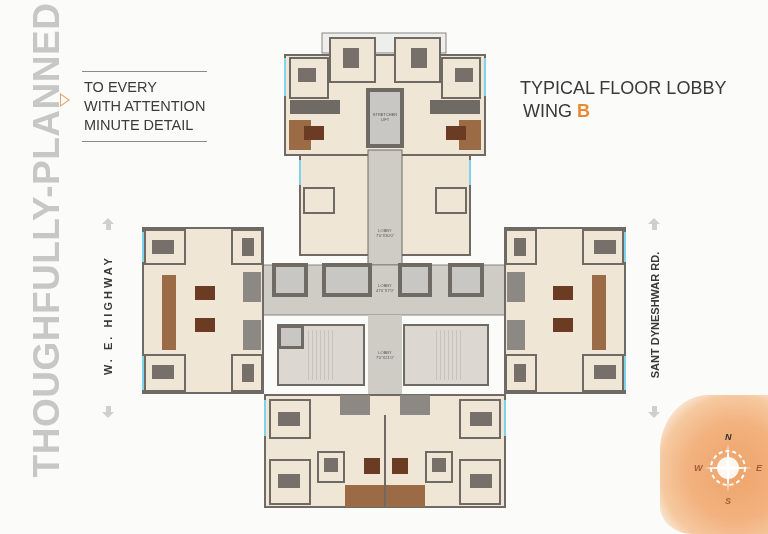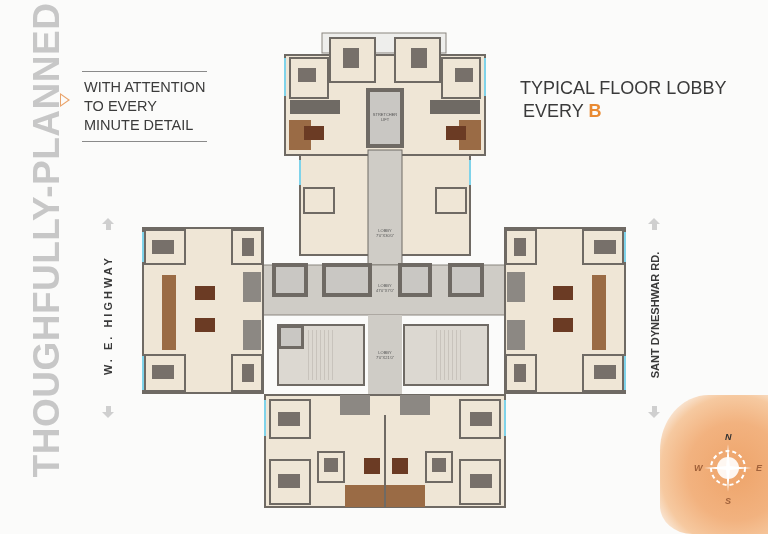--- a/index.html
+++ b/index.html
@@ -168,28 +168,28 @@
   <div>7'0"X21'0"</div>
 </div>
 <div class="abs" style="left:370px;top:112px;width:30px;text-align:center;font-size:4px;color:#555;">STRETCHER LIFT</div>
 
 <div class="abs vtitle">
   <span>THOUGHFULLY-PLANNED</span>
 </div>
 
 <div class="abs tri"></div>
 <div class="abs tagline">
+  <div>TO EVERY</div>
   <div>WITH ATTENTION</div>
-  <div>TO EVERY</div>
   <div>MINUTE DETAIL</div>
 </div>
 
 <div class="abs heading">
   <div class="l1"><b>TYPICAL</b><span> FLOOR LOBBY</span></div>
-  <div class="l2"><span>EVERY </span><b>B</b></div>
+  <div class="l2"><span>WING </span><b>B</b></div>
 </div>
 
 <div class="abs arrow-up" style="left:102px;top:218px;"></div>
 <div class="abs road" style="left:93px;top:200px;">
   <span style="letter-spacing:3px;">W. E. HIGHWAY</span>
 </div>
 <div class="abs arrow-down" style="left:102px;top:412px;"></div>
 
 <div class="abs arrow-up" style="left:648px;top:218px;"></div>
 <div class="abs road" style="left:640px;top:200px;">

